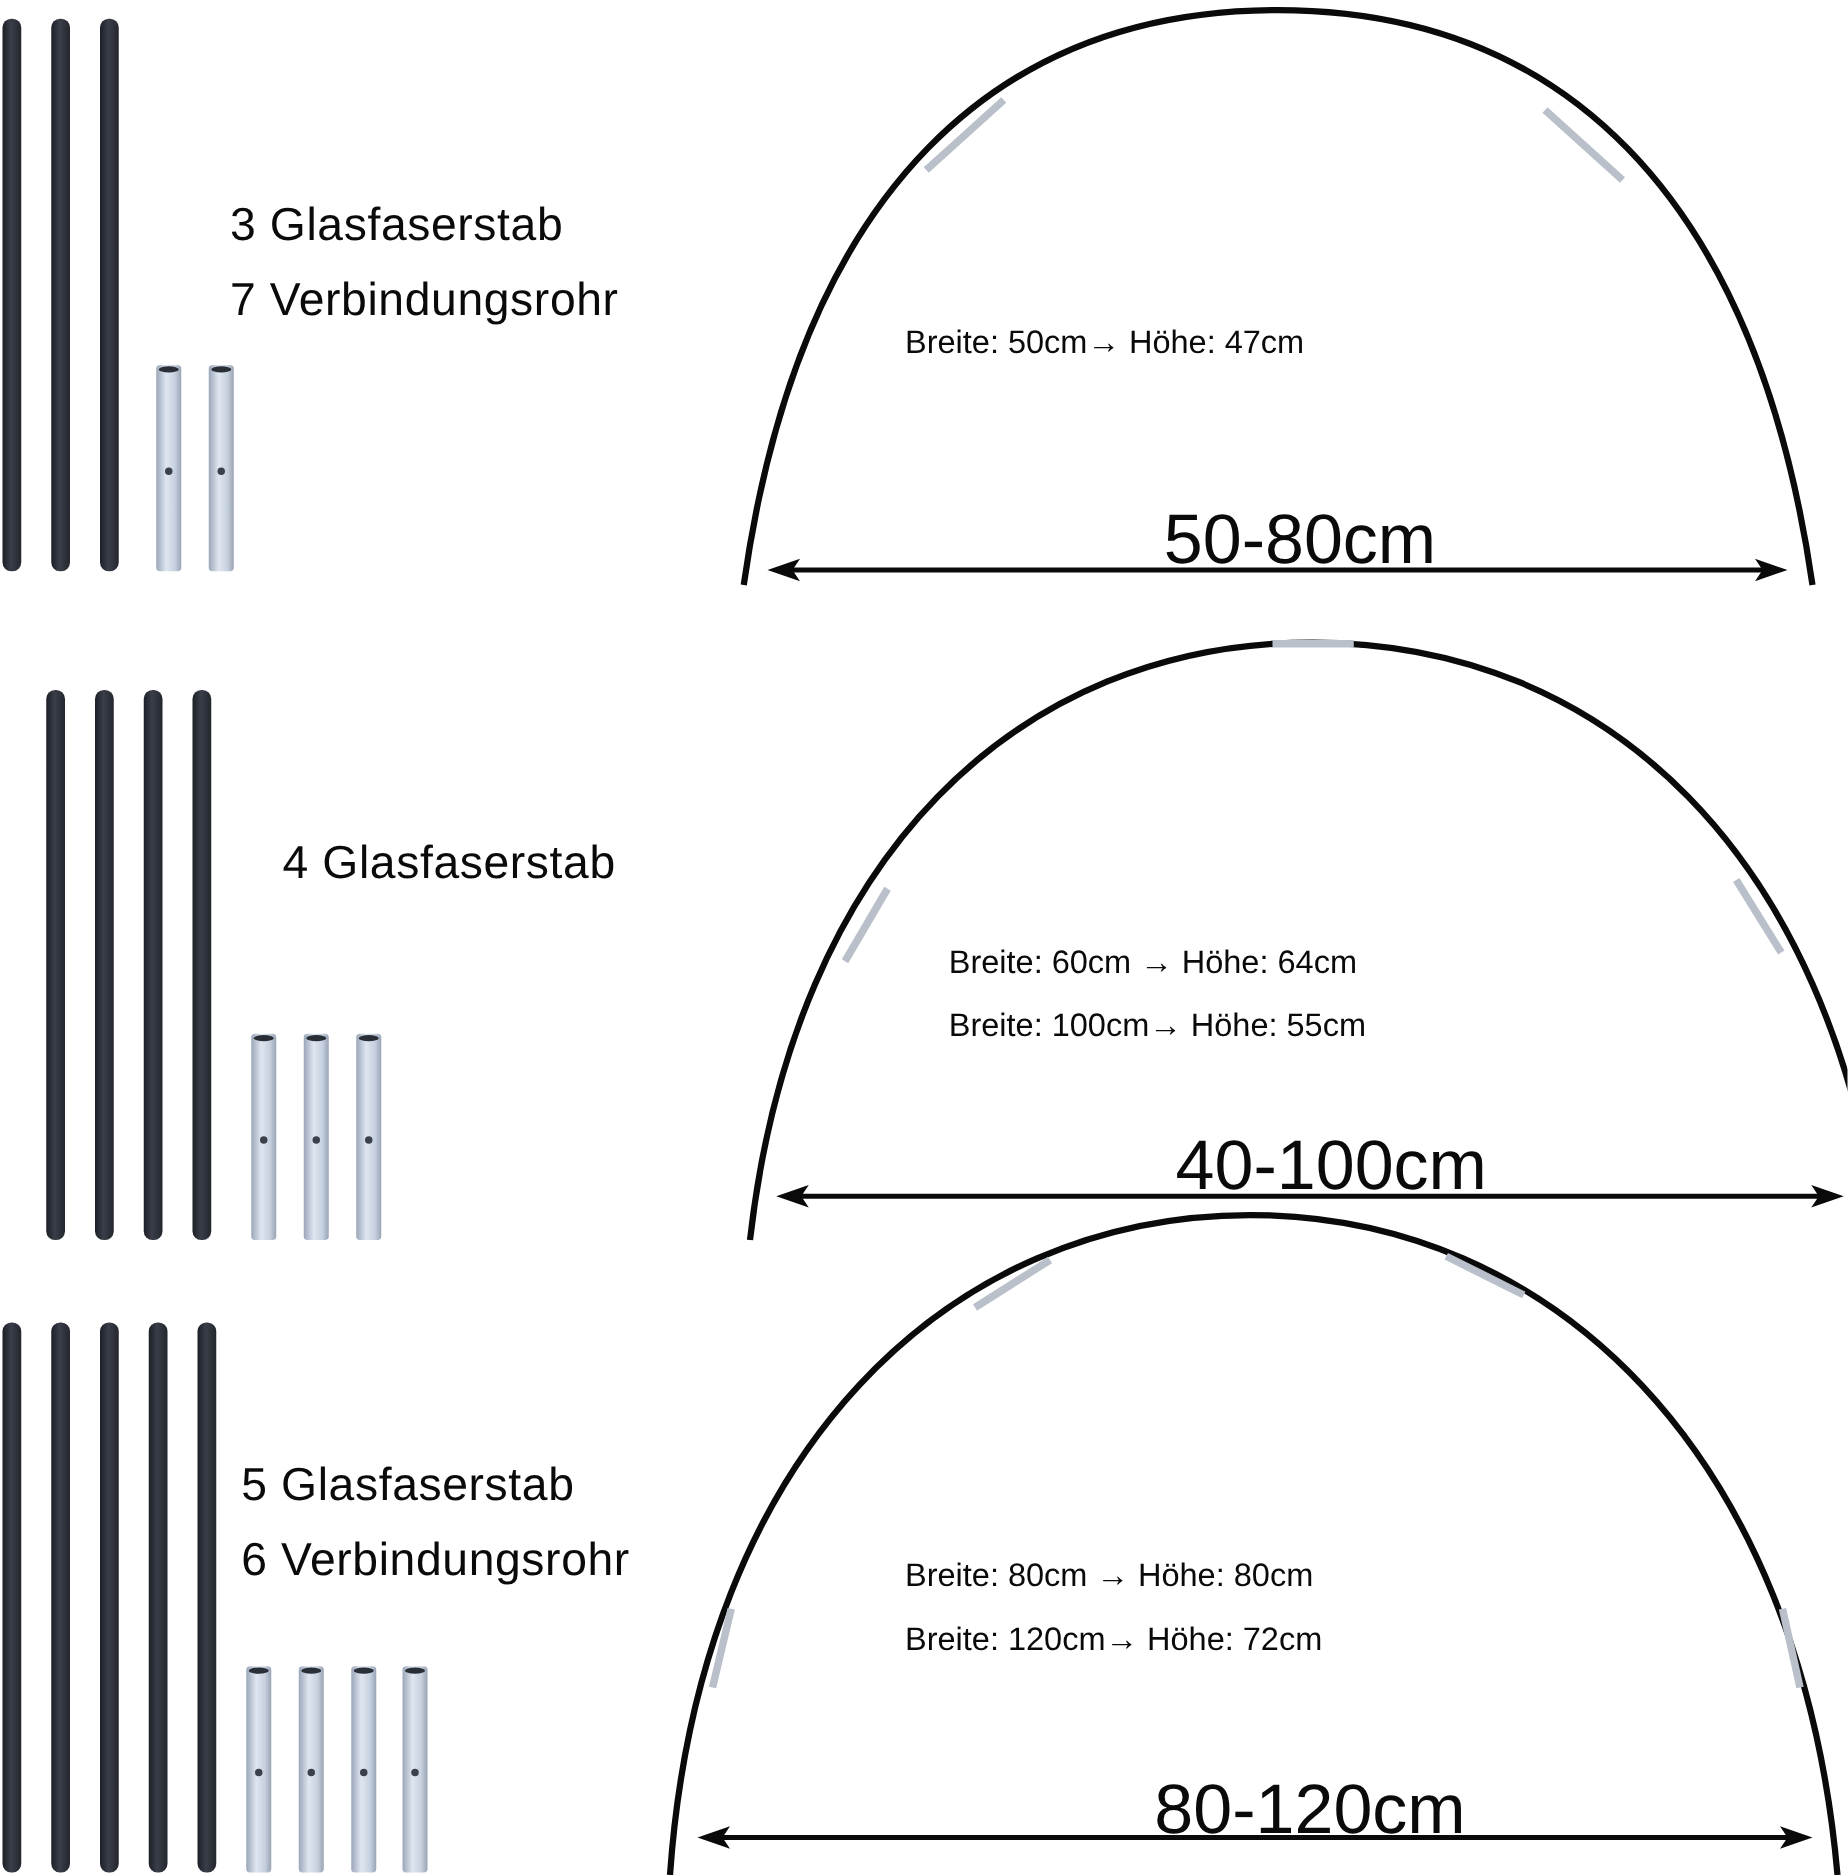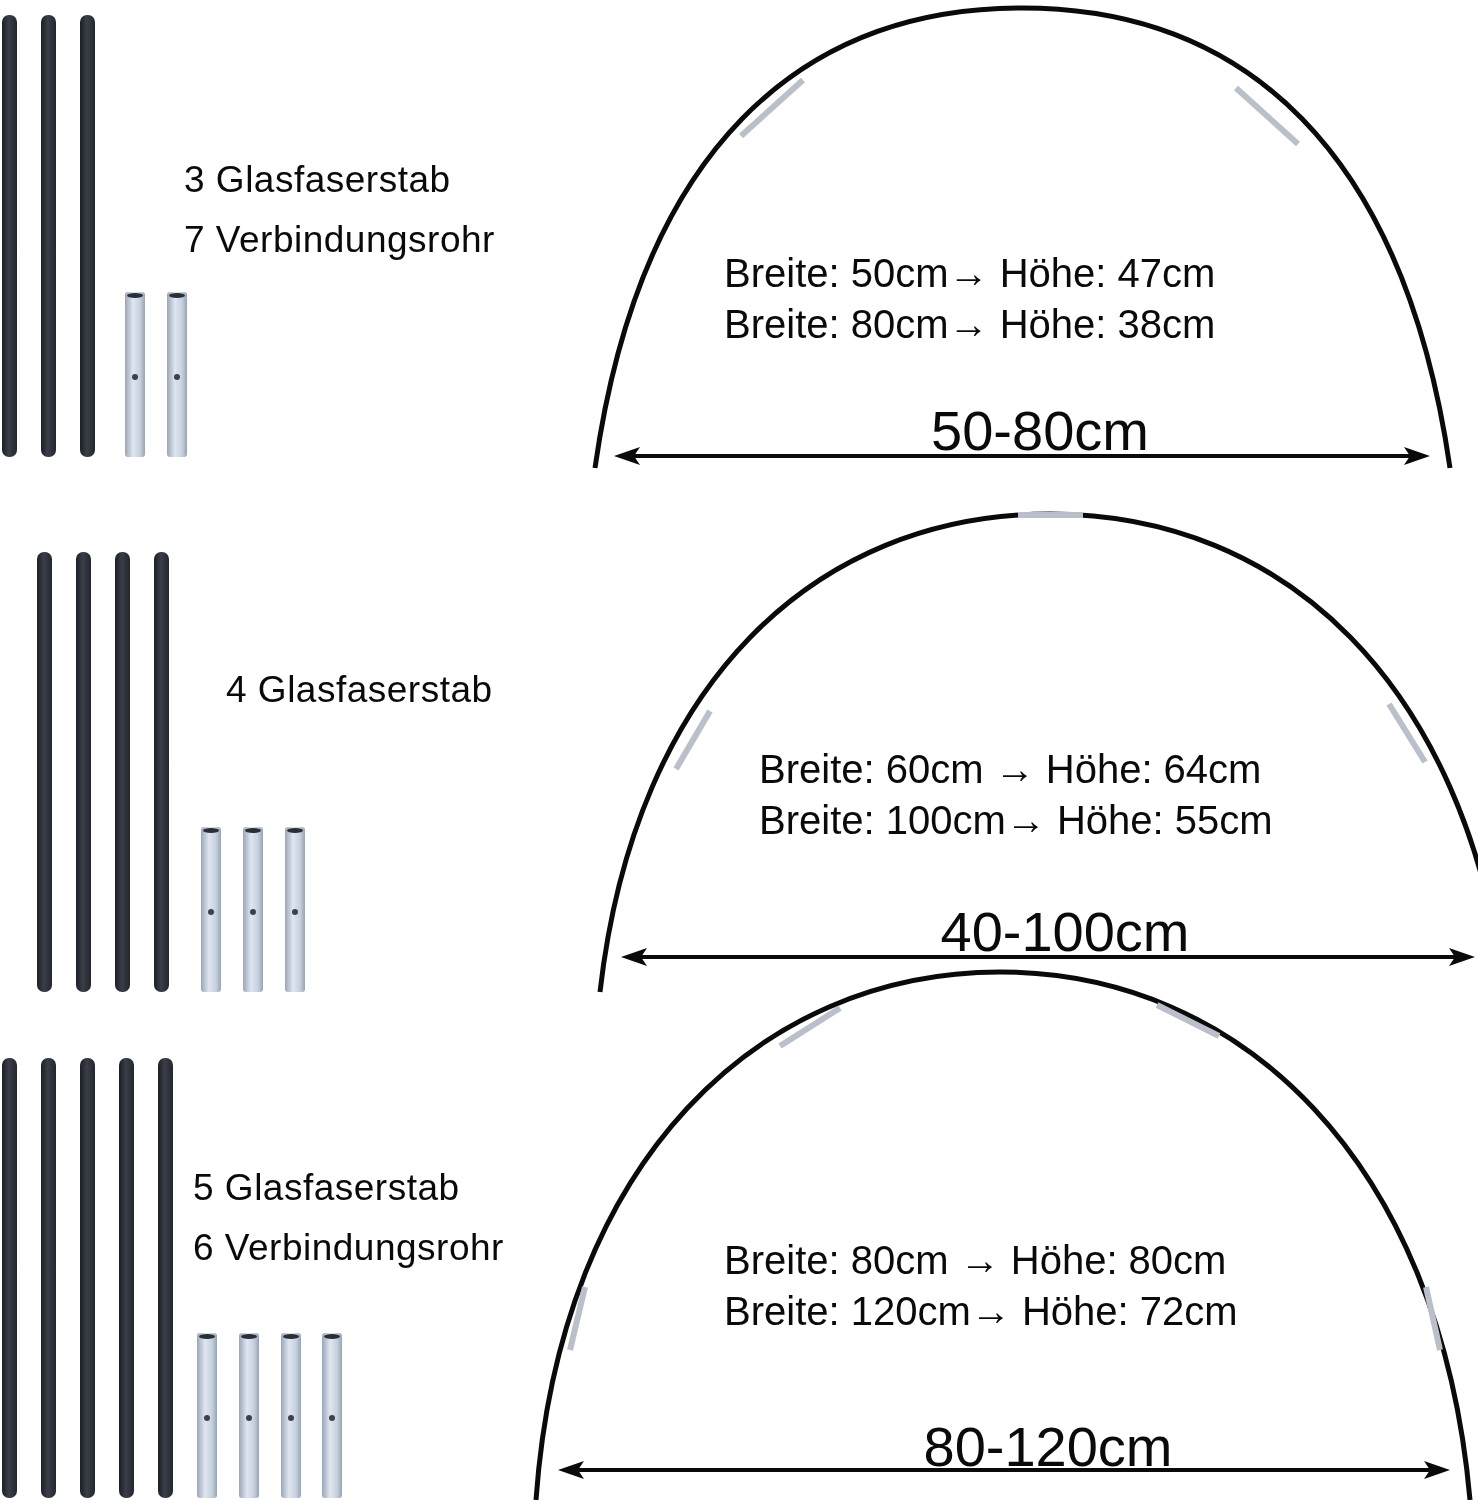--- a/index.html
+++ b/index.html
@@ -3,21 +3,21 @@
 <meta charset="utf-8">
 <style>
   html,body{margin:0;padding:0;background:#ffffff;}
   body{width:1478px;height:1500px;position:relative;overflow:hidden;font-family:"Liberation Sans",sans-serif;color:#0a0a0a;}
   .row{position:absolute;left:0;width:1478px;}
   .rod{position:absolute;width:15px;border-radius:7px;background:linear-gradient(90deg,#1c1f26 0%,#3a3e48 45%,#23262d 100%);}
   .tube{position:absolute;width:20px;border-radius:3px;background:linear-gradient(90deg,#9aa6b8 0%,#dfe6f1 40%,#c6d0de 75%,#98a3b4 100%);}
   .tube::before{content:"";position:absolute;left:2px;right:2px;top:1px;height:5px;border-radius:50%;background:#2a2e36;}
   .tube .hole{position:absolute;left:7px;width:6px;height:6px;border-radius:50%;background:#3b414c;}
   .kit-text{position:absolute;font-size:37px;line-height:60px;letter-spacing:0.5px;white-space:nowrap;}
-  .dims{position:absolute;font-size:40px;line-height:51px;white-space:nowrap;}
+  .dims{position:absolute;font-size:26px;line-height:51px;white-space:nowrap;}
   .range{position:absolute;font-size:56px;white-space:nowrap;text-align:center;}
   svg.arch{position:absolute;left:0;top:0;overflow:visible;}
 </style>
 </head>
 <body>
 
 <div class="row" style="top:0;height:470px;">
   <div class="rod" style="left:2px;top:15px;height:442px;"></div>
   <div class="rod" style="left:41px;top:15px;height:442px;"></div>
   <div class="rod" style="left:80px;top:15px;height:442px;"></div>
@@ -36,21 +36,20 @@
   <svg class="arch" width="1478" height="470">
     <path d="M595 468 C 640 150, 800 8, 1022 8 C 1244 8, 1404 150, 1450 468" fill="none" stroke="#0a0a0a" stroke-width="5"></path>
     <path d="M741 136 L 803 80" stroke="#b9c0ca" stroke-width="6"></path>
     <path d="M1236 88 L 1298 144" stroke="#b9c0ca" stroke-width="6"></path>
     <line x1="625" y1="456" x2="1420" y2="456" stroke="#0a0a0a" stroke-width="4"></line>
     <path d="M614 456 L 640 447 L 634 456 L 640 465 Z" fill="#0a0a0a"></path>
     <path d="M1430 456 L 1404 447 L 1410 456 L 1404 465 Z" fill="#0a0a0a"></path>
   </svg>
   <div class="dims" style="left:724px;top:248px;">
     <div>Breite: 50cm→ Höhe: 47cm</div>
-    <div>Breite: 80cm→ Höhe: 38cm</div>
   </div>
   <div class="range" style="left:890px;top:398px;width:300px;">50-80cm</div>
 </div>
 
 <div class="row" style="top:504px;height:490px;margin-left:35px;">
   <div class="rod" style="left:2px;top:48px;height:440px;"></div>
   <div class="rod" style="left:41px;top:48px;height:440px;"></div>
   <div class="rod" style="left:80px;top:48px;height:440px;"></div>
   <div class="rod" style="left:119px;top:48px;height:440px;"></div>
   <div class="tube" style="left:166px;top:323px;height:165px;">

